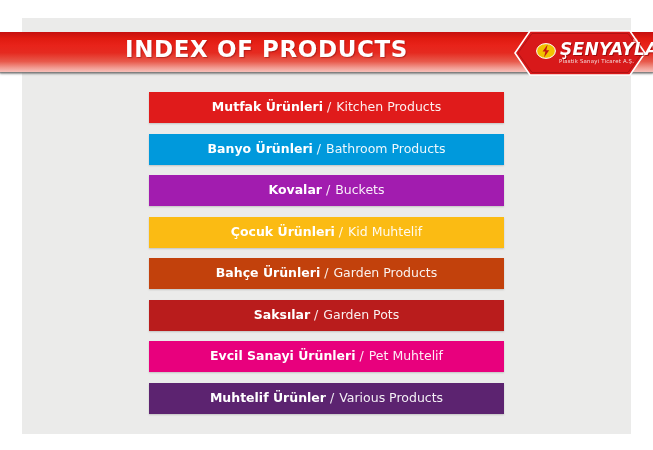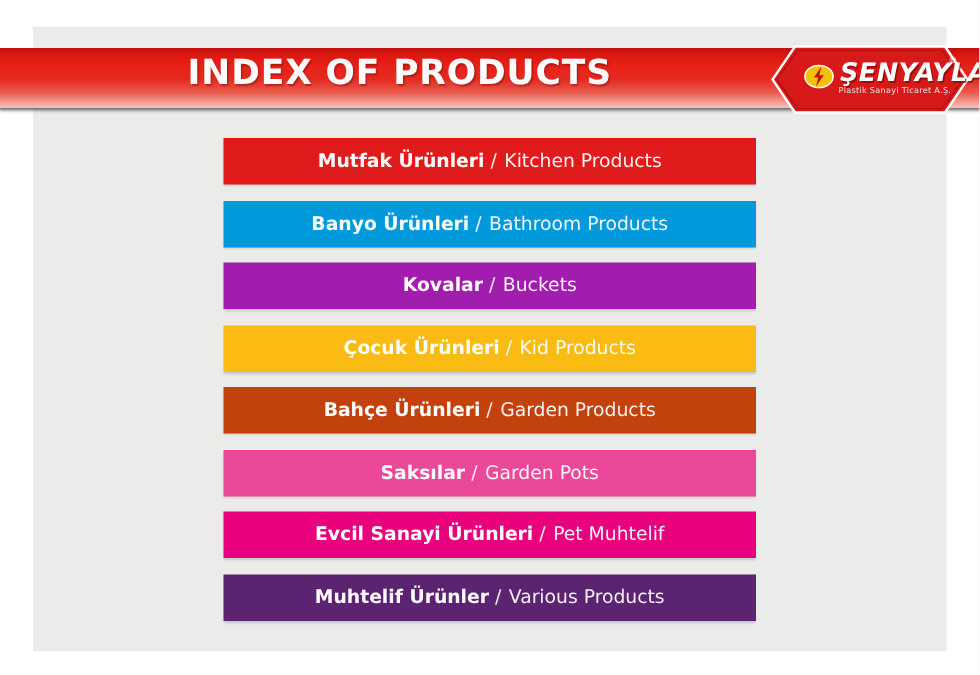--- a/index.html
+++ b/index.html
@@ -201,31 +201,31 @@
     </div>
 
     <div class="bar" style="background:#a21caf">
       <div class="bar-label">
         <span class="bar-tr">Kovalar</span><span class="bar-sep">/</span><span class="bar-en">Buckets</span>
       </div>
     </div>
 
     <div class="bar" style="background:#fbbb13">
       <div class="bar-label">
-        <span class="bar-tr">Çocuk Ürünleri</span><span class="bar-sep">/</span><span class="bar-en">Kid Products</span>
+        <span class="bar-tr">Çocuk Ürünleri</span><span class="bar-sep">/</span><span class="bar-en">Kid Muhtelif</span>
       </div>
     </div>
 
     <div class="bar" style="background:#c2410c">
       <div class="bar-label">
         <span class="bar-tr">Bahçe Ürünleri</span><span class="bar-sep">/</span><span class="bar-en">Garden Products</span>
       </div>
     </div>
 
-    <div class="bar" style="background:#ec4899">
+    <div class="bar" style="background:#b91c1c">
       <div class="bar-label">
         <span class="bar-tr">Saksılar</span><span class="bar-sep">/</span><span class="bar-en">Garden Pots</span>
       </div>
     </div>
 
     <div class="bar" style="background:#e8007d">
       <div class="bar-label">
         <span class="bar-tr">Evcil Sanayi Ürünleri</span><span class="bar-sep">/</span><span class="bar-en">Pet Muhtelif</span>
       </div>
     </div>

